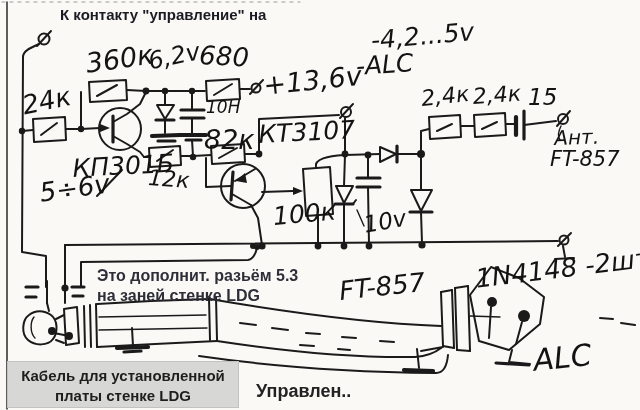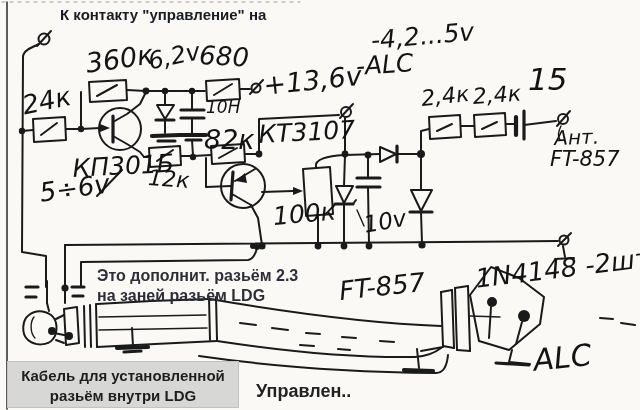--- a/index.html
+++ b/index.html
@@ -344,34 +344,34 @@
 <span class="hw" style="left:72px;top:156px;font-size:25px;transform:rotate(-3deg)">КП301Б</span>
 <span class="hw" style="left:38px;top:180px;font-size:26px;transform:rotate(-8deg)">5÷6v</span>
 <span class="hw" style="left:149px;top:167px;font-size:22px;transform:rotate(4deg)">12к</span>
 <span class="hw" style="left:258px;top:122px;font-size:25px;transform:rotate(-3deg)">КТ3107</span>
 <span class="hw" style="left:272px;top:204px;font-size:25px;transform:rotate(-5deg)">100к</span>
 <span class="hw" style="left:362px;top:214px;font-size:23px;transform:rotate(-10deg)">10v</span>
 <span class="hw" style="left:370px;top:28px;font-size:25px;transform:rotate(-5deg)">-4,2...5v</span>
 <span class="hw" style="left:355px;top:54px;font-size:25px;transform:rotate(-4deg)">-ALC</span>
 <span class="hw" style="left:420px;top:88px;font-size:22px;transform:rotate(-6deg)">2,4к</span>
 <span class="hw" style="left:472px;top:86px;font-size:22px;transform:rotate(-4deg)">2,4к</span>
-<span class="hw" style="left:528px;top:64px;font-size:31px">15</span>
+<span class="hw" style="left:528px;top:86px;font-size:23px">15</span>
 <span class="hw" style="left:554px;top:128px;font-size:20px;transform:rotate(-2deg)">Ант.</span>
 <span class="hw" style="left:550px;top:149px;font-size:21px">FT-857</span>
 <span class="hw" style="left:338px;top:278px;font-size:26px;transform:rotate(-6deg)">FT-857</span>
 <span class="hw" style="left:474px;top:266px;font-size:26px;transform:rotate(-7deg)">1N4148 -2шт</span>
 <span class="hw" style="left:532px;top:346px;font-size:30px;transform:rotate(-6deg)">ALC</span>
 
 <div class="typed" style="left:60px;top:6px;font-size:15px">
   <div>К контакту "управление" на</div>
 </div>
 <div class="typed" style="left:97px;top:266px;font-size:16px;color:#2e2e38">
-  <div>Это дополнит. разьём 2.3</div>
-  <div>на заней разьём LDG</div>
+  <div>Это дополнит. разьём 5.3</div>
+  <div>на заней стенке LDG</div>
 </div>
 <div class="typed" style="left:256px;top:380px;font-size:18px;color:#222">Управлен..</div>
 
 <div class="gray-box">
   <div>Кабель для установленной</div>
-  <div>разьём внутри LDG</div>
+  <div>платы стенке LDG</div>
 </div>
 
 </div>
 
 </body></html>

